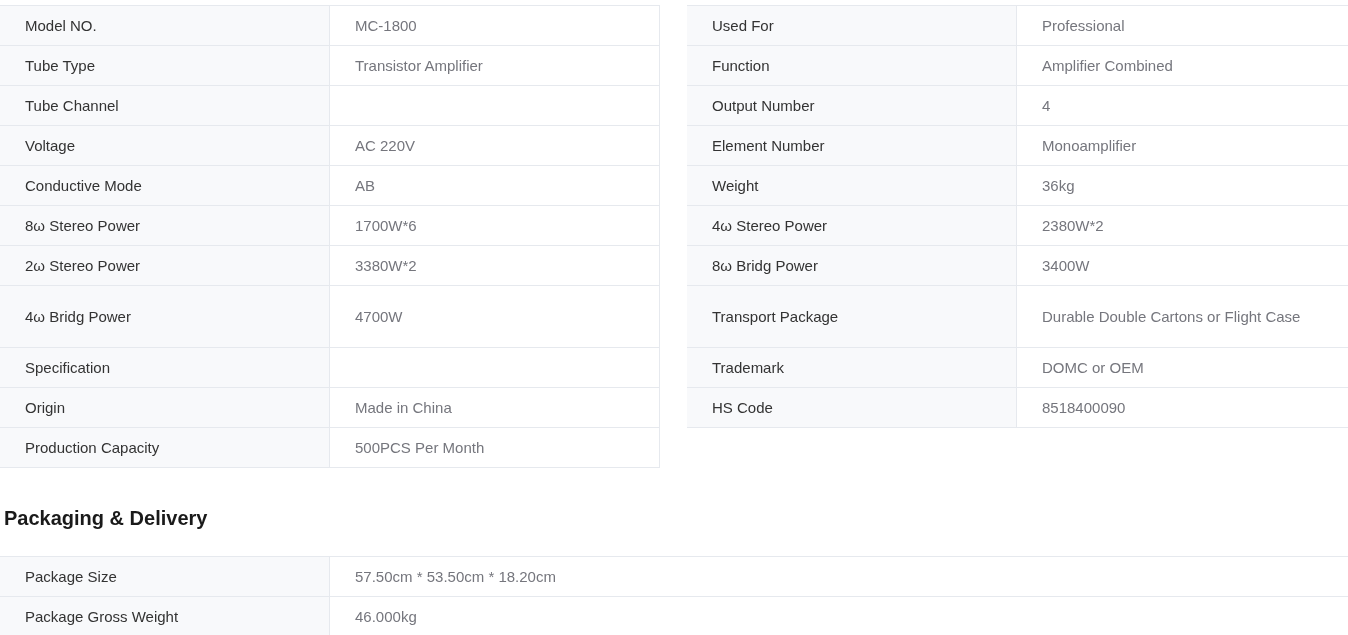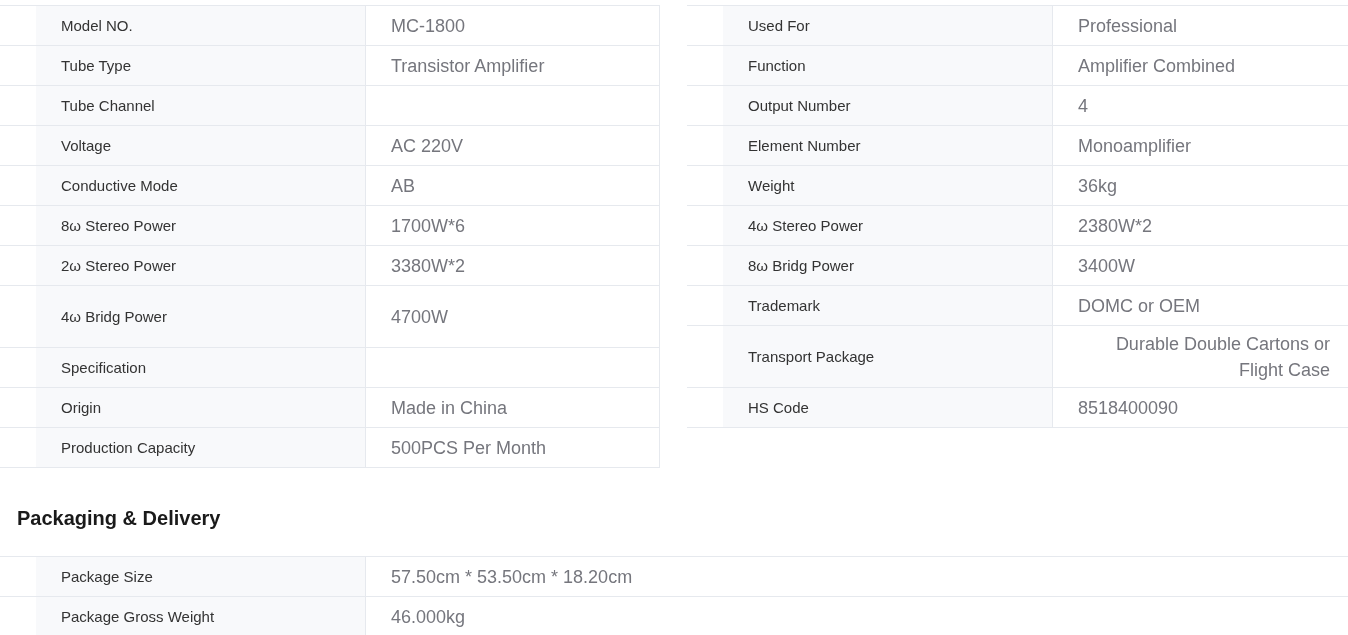--- a/index.html
+++ b/index.html
@@ -35,21 +35,20 @@
     flex: 0 0 27px;
   }
   .table-right {
     flex: 1 1 auto;
   }
   .spec-row {
     display: flex;
     box-sizing: border-box;
     height: 40px;
     border-bottom: 1px solid var(--border, #e6e9ee);
-    padding-left: 36px;
   }
   .spec-row.tall {
     height: 62px;
     text-align: right;
   }
   .cell-label {
     flex: 0 0 330px;
     width: 330px;
     box-sizing: border-box;
     background: var(--label-bg, #f8f9fb);
@@ -60,34 +59,34 @@
     font-size: 15px;
     color: var(--label-text, #333333);
   }
   .cell-value {
     flex: 1 1 auto;
     display: flex;
     align-items: center;
     box-sizing: border-box;
     padding-left: 25px;
     padding-right: 18px;
-    font-size: 18px;
+    font-size: 15px;
     color: var(--value-text, #75767d);
     line-height: 26px;
   }
   .cell-value .val-text {
     display: block;
     max-width: 268px;
   }
   .table-full .cell-value .val-text,
   .table-left .cell-value .val-text {
     max-width: none;
   }
   .section-title {
-    margin: 38px 0 26px 17px;
+    margin: 38px 0 26px 4px;
     font-size: 20px;
     line-height: 24px;
     font-weight: bold;
     color: var(--heading-text, #1a1a1a);
   }
   .table-full {
     width: 1348px;
   }
 </style>
 </head>
@@ -212,35 +211,35 @@
     </div>
   </div>
 
   <div class="spec-row">
     <div class="cell-label">8ω Bridg Power</div>
     <div class="cell-value">
       <span class="val-text">3400W</span>
     </div>
   </div>
 
-  <div class="spec-row">
-    <div class="cell-label">Trademark</div>
-    <div class="cell-value">
-      <span class="val-text">DOMC or OEM</span>
-    </div>
-  </div>
-
   <div class="spec-row tall">
     <div class="cell-label">Transport Package</div>
     <div class="cell-value">
       <span class="val-text">Durable Double Cartons or Flight Case</span>
     </div>
   </div>
 
   <div class="spec-row">
+    <div class="cell-label">Trademark</div>
+    <div class="cell-value">
+      <span class="val-text">DOMC or OEM</span>
+    </div>
+  </div>
+
+  <div class="spec-row">
     <div class="cell-label">HS Code</div>
     <div class="cell-value">
       <span class="val-text">8518400090</span>
     </div>
   </div>
 </div>
   </div>
 
   <h2 class="section-title">Packaging &amp; Delivery</h2>
 

